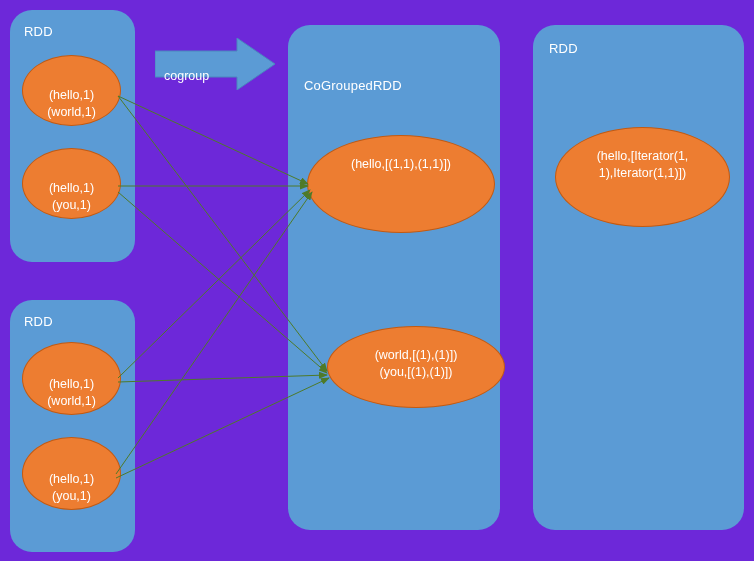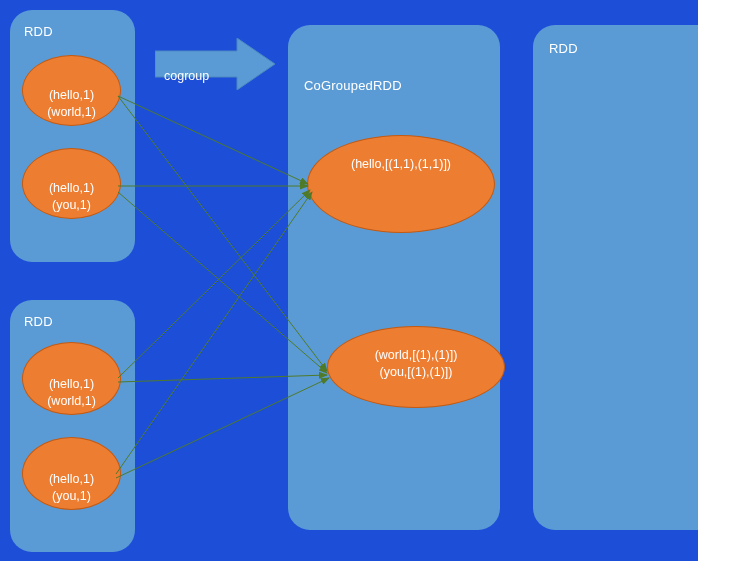--- a/index.html
+++ b/index.html
@@ -5,23 +5,23 @@
   html, body {
     margin: 0;
     padding: 0;
     background: #ffffff;
   }
   body {
     font-family: "Liberation Sans", sans-serif;
   }
   #canvas {
     position: relative;
-    width: 698px;
+    width: 754px;
     height: 561px;
-    background: #1d4ed8;
+    background: #6d28d9;
     overflow: hidden;
   }
   .panel {
     position: absolute;
     background: #5B9BD5;
     border-radius: 22px;
     box-sizing: border-box;
   }
   .panel-title {
     position: absolute;
@@ -117,20 +117,24 @@
     <span class="etext">(hello,[(1,1),(1,1)])</span>
   </div>
   <div class="ellipse top-align" style="left:327px; top:326px; width:178px; height:82px;">
     <span class="etext">(world,[(1),(1)])
 (you,[(1),(1)])</span>
   </div>
 
   <div class="panel" style="left:533px; top:25px; width:211px; height:505px;">
     <div class="panel-title" style="left:16px; top:16px;">RDD</div>
   </div>
+  <div class="ellipse top-align" style="left:555px; top:127px; width:175px; height:100px;">
+    <span class="etext">(hello,[Iterator(1,
+1),Iterator(1,1)])</span>
+  </div>
 
   <svg id="cogroup-arrow" viewBox="0 0 120 52">
     <polygon points="0,13 82,13 82,0 120,26 82,52 82,39 0,39" fill="#5B9BD5" stroke="#4A87BE" stroke-width="1"></polygon>
   </svg>
   <div id="cogroup-label">cogroup</div>
 
   <svg id="links" viewBox="0 0 754 561">
     <defs>
       <marker id="ah" markerWidth="9" markerHeight="7" refX="8" refY="3.5" orient="auto" markerUnits="userSpaceOnUse">
         <path d="M0,0 L9,3.5 L0,7 z" fill="#4E7A29"></path>

